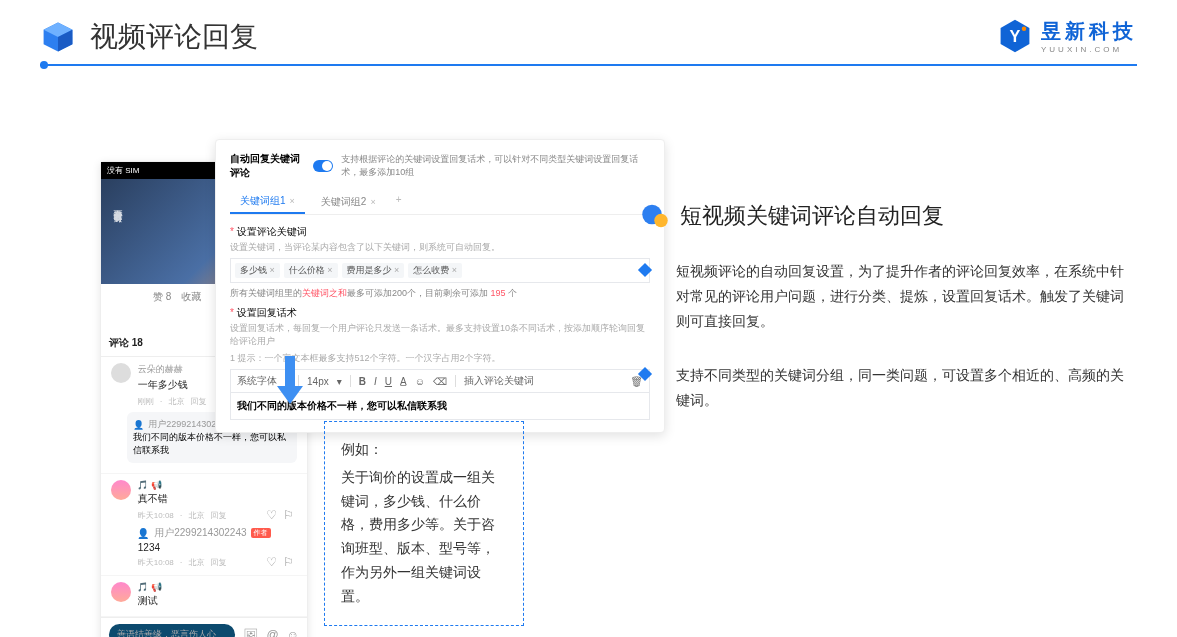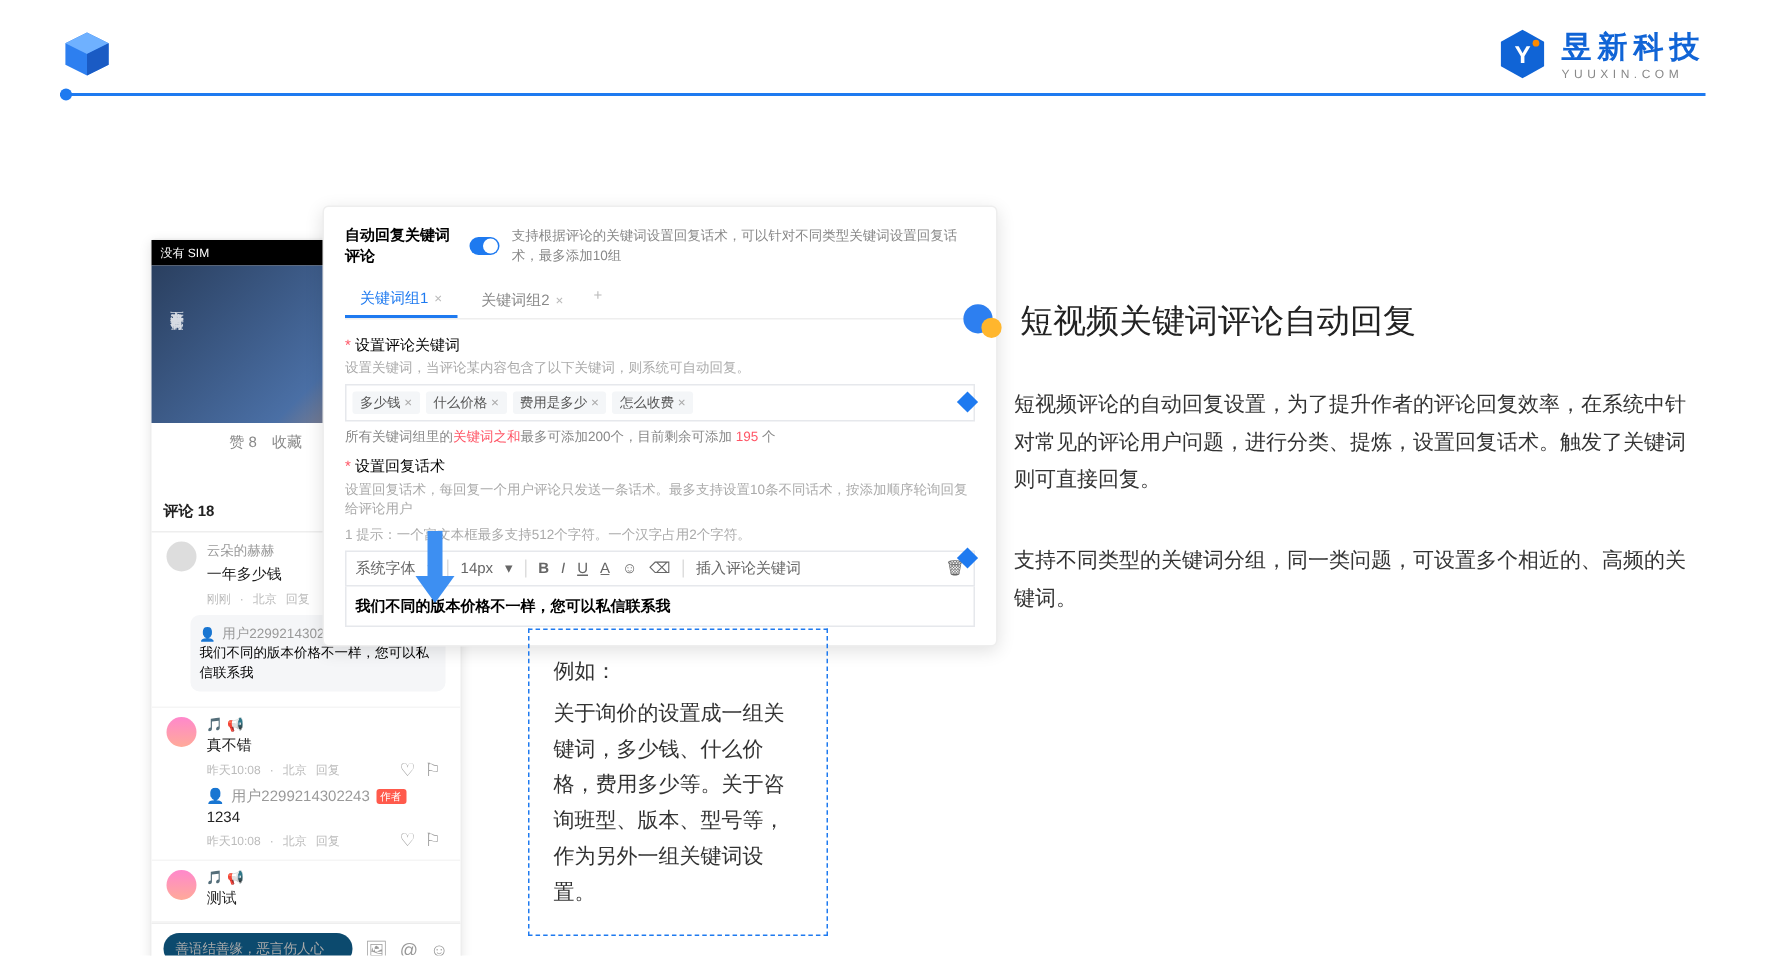--- a/index.html
+++ b/index.html
@@ -64,41 +64,42 @@
 .red { color:#f56; }
 .toolbar { border:1px solid #e6e8ec; display:flex; align-items:center; gap:8px; padding:4px 6px; font-size:10px; color:#666; margin-top:4px; }
 .toolbar .sep { width:1px; height:12px; background:#ddd; }
 .toolbar .tb-btn { font-size:10px; }
 .editor { border:1px solid #e6e8ec; border-top:none; padding:6px; font-size:10px; font-weight:bold; }
 
 
 .arrow { position:absolute; left:275px; top:290px; width:30px; height:50px; }
 
 
-.example { position:absolute; left:352px; top:355px; width:200px; border:1.5px dashed #1e7af0; padding:16px; font-size:14px; line-height:1.7; color:#333; }
+.example { position:absolute; left:324px; top:355px; width:200px; border:1.5px dashed #1e7af0; padding:16px; font-size:14px; line-height:1.7; color:#333; }
 .example-title { margin-bottom:4px; }
 
 
 .right { position:absolute; left:640px; top:135px; width:490px; }
 .right-head { display:flex; align-items:center; gap:10px; margin-bottom:28px; }
 .right-icon { width:30px; height:30px; }
 .right-title { font-size:22px; font-weight:500; color:#222; }
 .bullet-item { display:flex; gap:26px; margin-bottom:28px; }
 .diamond { width:10px; height:10px; background:#1e7af0; transform:rotate(45deg); margin-top:6px; flex-shrink:0; }
 .bullet-text { font-size:14px; line-height:1.8; color:#333; flex:1; }
 </style>
 </head>
 <body>
 
 <div class="header">
   <svg class="header-icon" viewBox="0 0 40 40">
     <polygon points="20,4 36,12 36,28 20,36 4,28 4,12" fill="#2d7ff0"></polygon>
     <polygon points="20,4 36,12 20,20 4,12" fill="#6fb1ff"></polygon>
     <polygon points="20,20 36,12 36,28 20,36" fill="#1a5bc4"></polygon>
   </svg>
+  <div class="header-title">视频评论回复</div>
   <div class="logo-wrap">
     <svg class="logo-mark" viewBox="0 0 40 40">
       <polygon points="20,2 36,11 36,29 20,38 4,29 4,11" fill="#1064d6"></polygon>
       <text x="20" y="27" text-anchor="middle" fill="#fff" font-size="18" font-weight="bold">Y</text>
       <circle cx="30" cy="12" r="2.5" fill="#ff8a00"></circle>
     </svg>
     <div class="logo-text">
       <div class="logo-main">昱新科技</div>
       <div class="logo-sub">YUUXIN.COM</div>
     </div>

